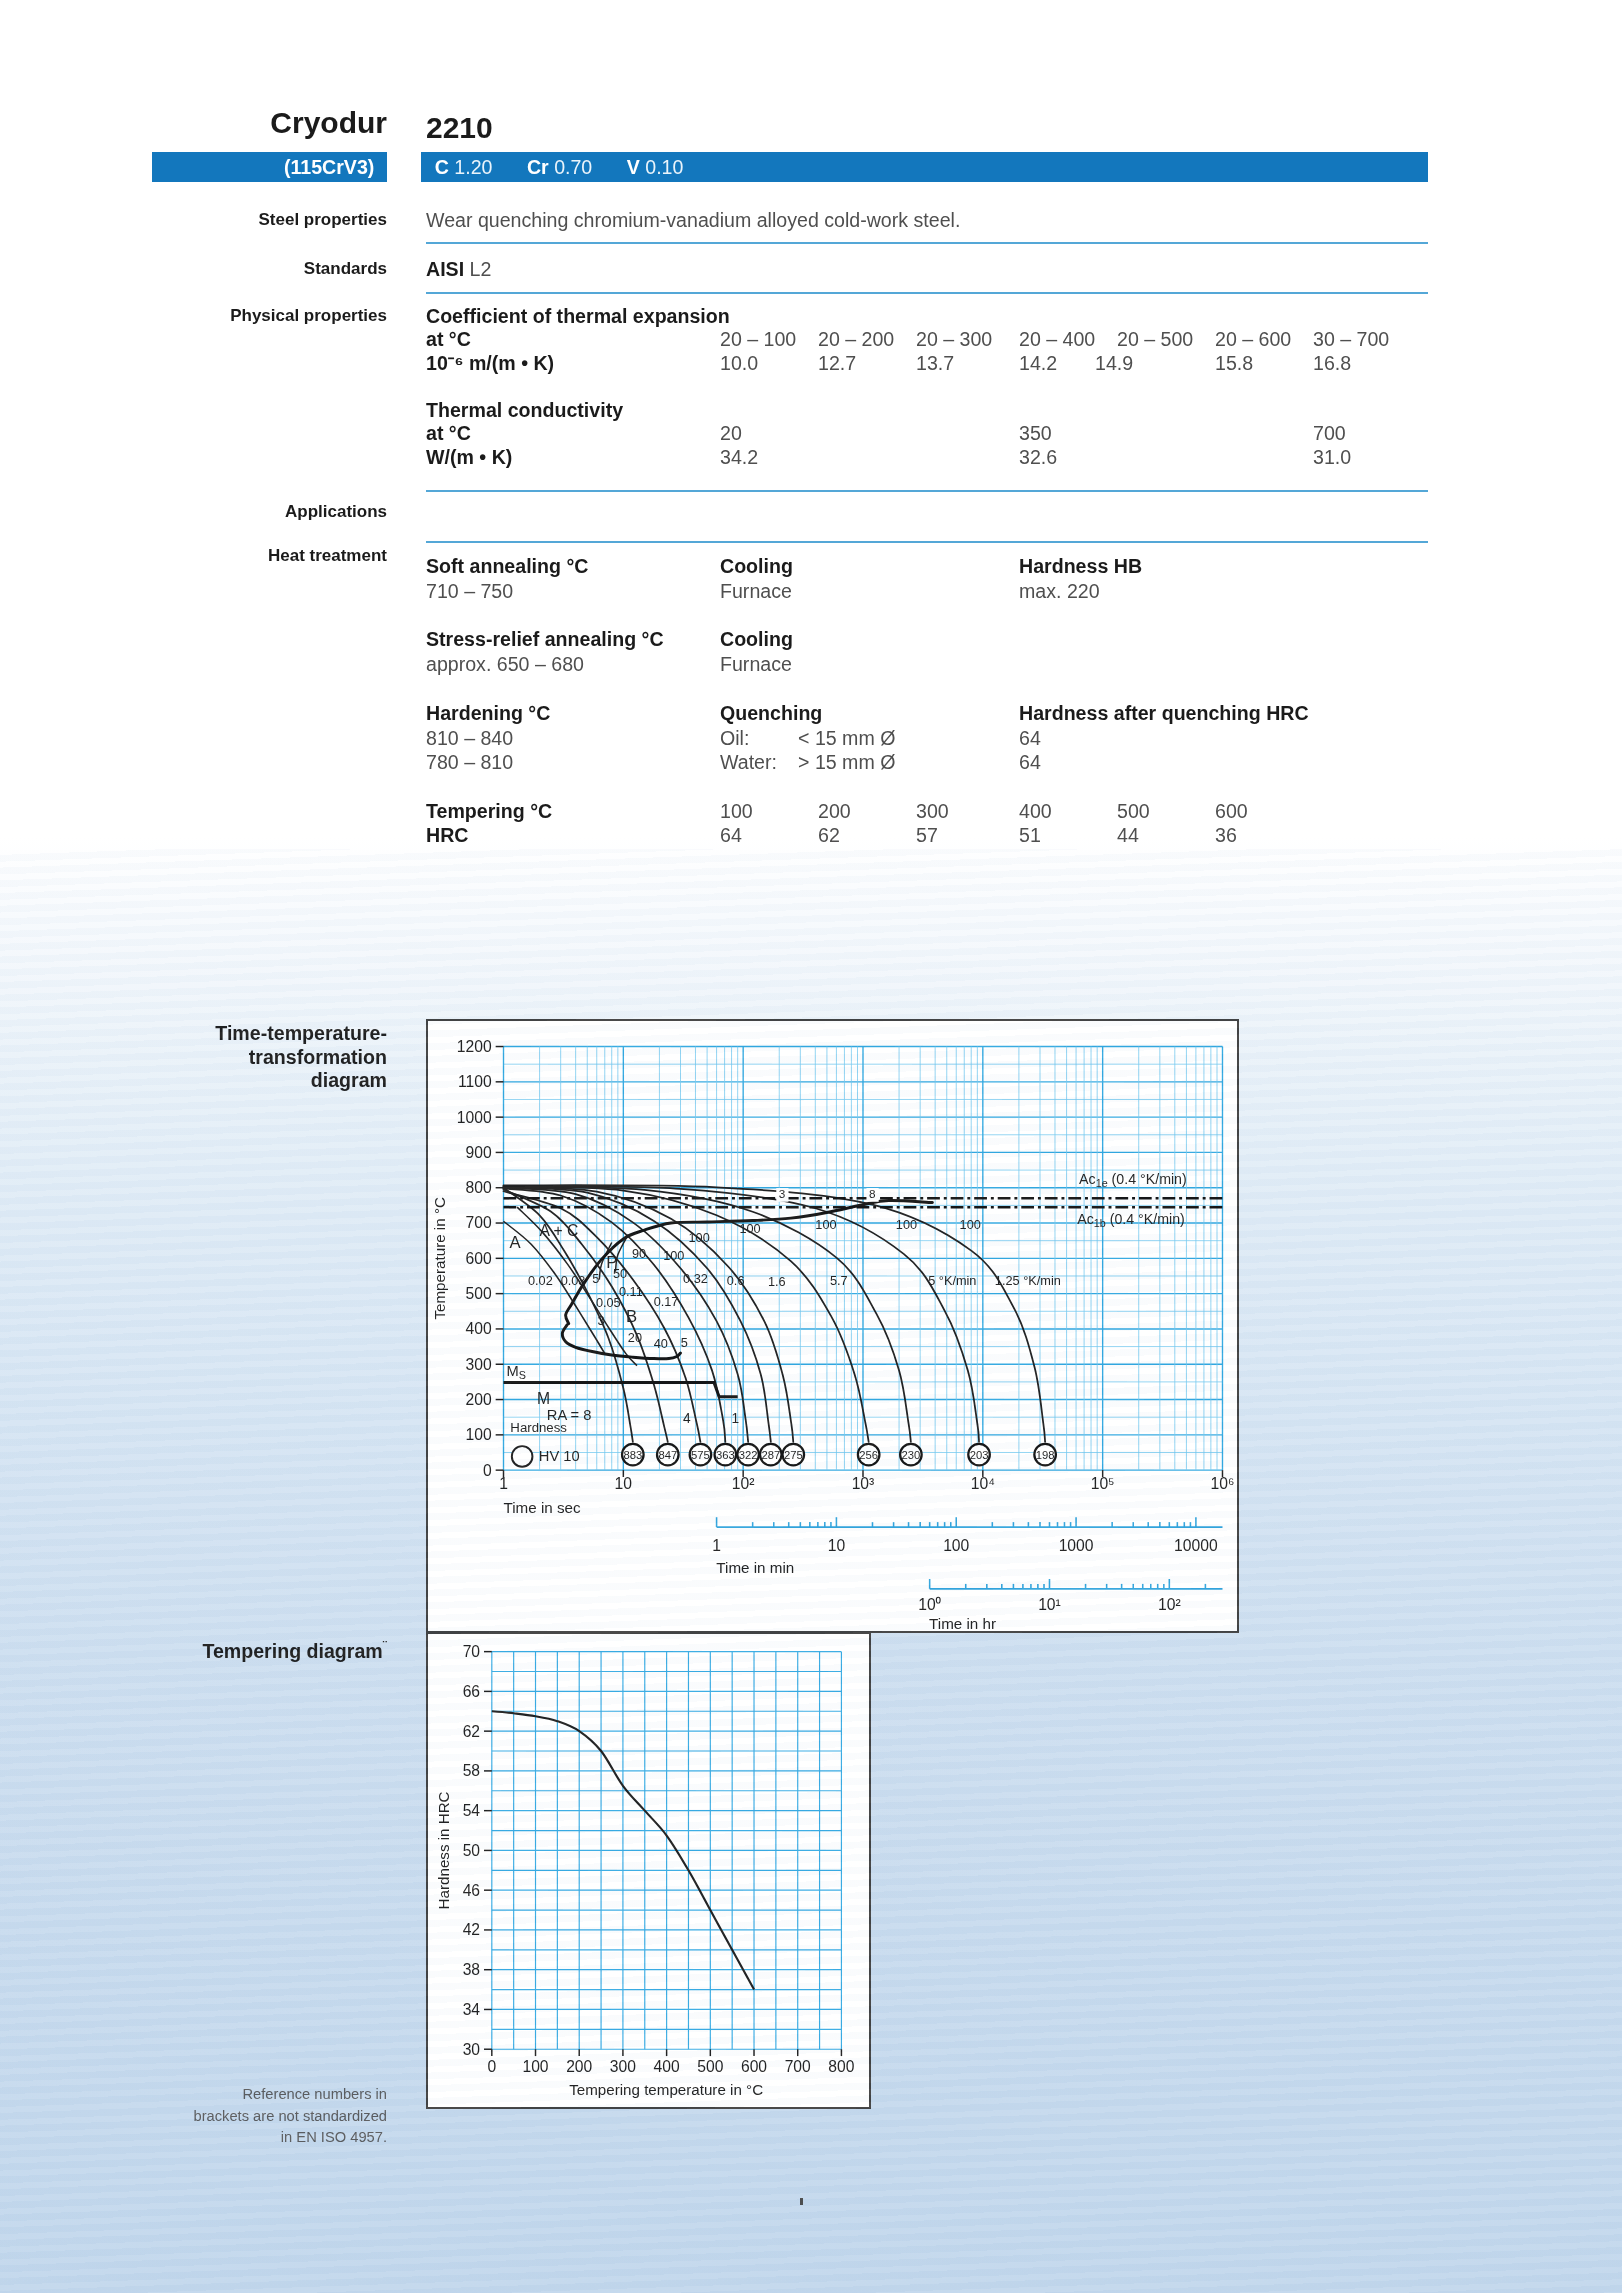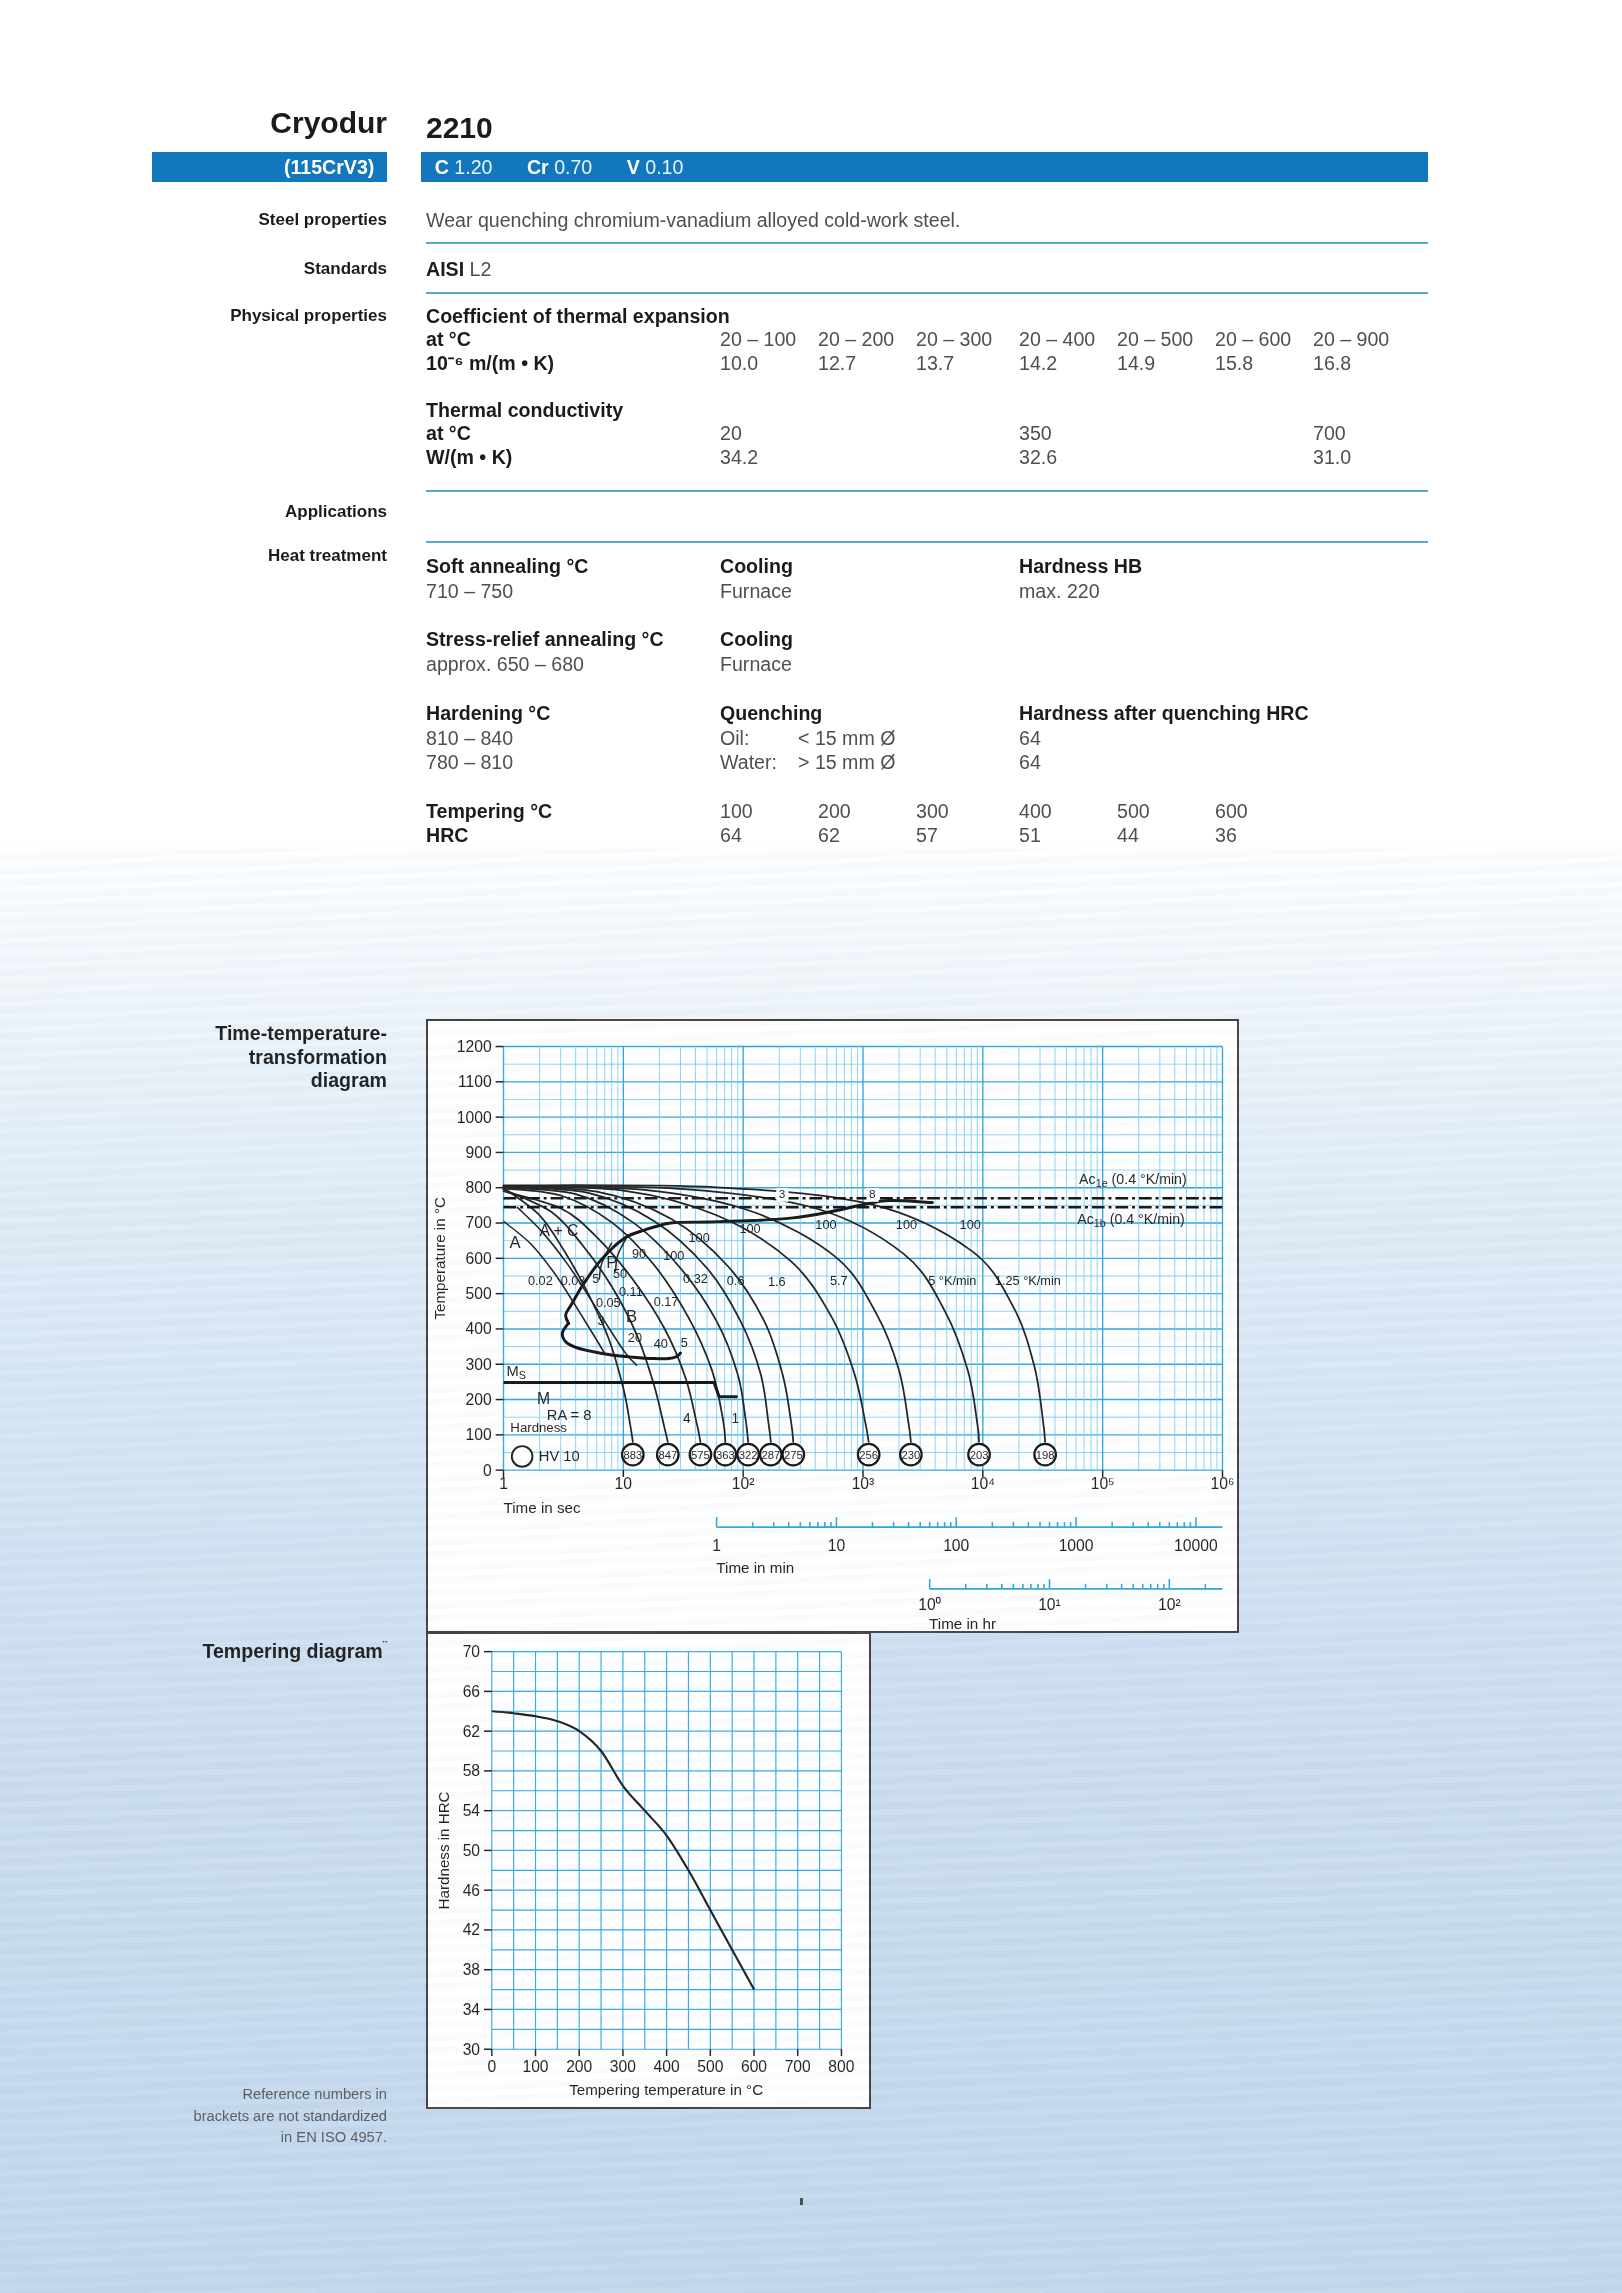--- a/index.html
+++ b/index.html
@@ -55,29 +55,29 @@
   <div class="lbl" style="top:304px">Physical properties</div>
   <div class="content b" style="top:304px">Coefficient of thermal expansion</div>
   <div class="content" style="top:327px">
     <span class="cell b" style="left:0">at °C</span>
     <span class="cell" style="left:294px">20 – 100</span>
     <span class="cell" style="left:392px">20 – 200</span>
     <span class="cell" style="left:490px">20 – 300</span>
     <span class="cell" style="left:593px">20 – 400</span>
     <span class="cell" style="left:691px">20 – 500</span>
     <span class="cell" style="left:789px">20 – 600</span>
-    <span class="cell" style="left:887px">20 – 900</span>
+    <span class="cell" style="left:887px">30 – 700</span>
   </div>
   <div class="content" style="top:351px">
     <span class="cell b" style="left:0">10⁻⁶ m/(m • K)</span>
     <span class="cell" style="left:294px">10.0</span>
     <span class="cell" style="left:392px">12.7</span>
     <span class="cell" style="left:490px">13.7</span>
     <span class="cell" style="left:593px">14.2</span>
-    <span class="cell" style="left:691px">14.9</span>
+    <span class="cell" style="left:669px">14.9</span>
     <span class="cell" style="left:789px">15.8</span>
     <span class="cell" style="left:887px">16.8</span>
   </div>
   <div class="content b" style="top:398px">Thermal conductivity</div>
   <div class="content" style="top:421px">
     <span class="cell b" style="left:0">at °C</span>
     <span class="cell" style="left:294px">20</span>
     <span class="cell" style="left:593px">350</span>
     <span class="cell" style="left:887px">700</span>
   </div>

